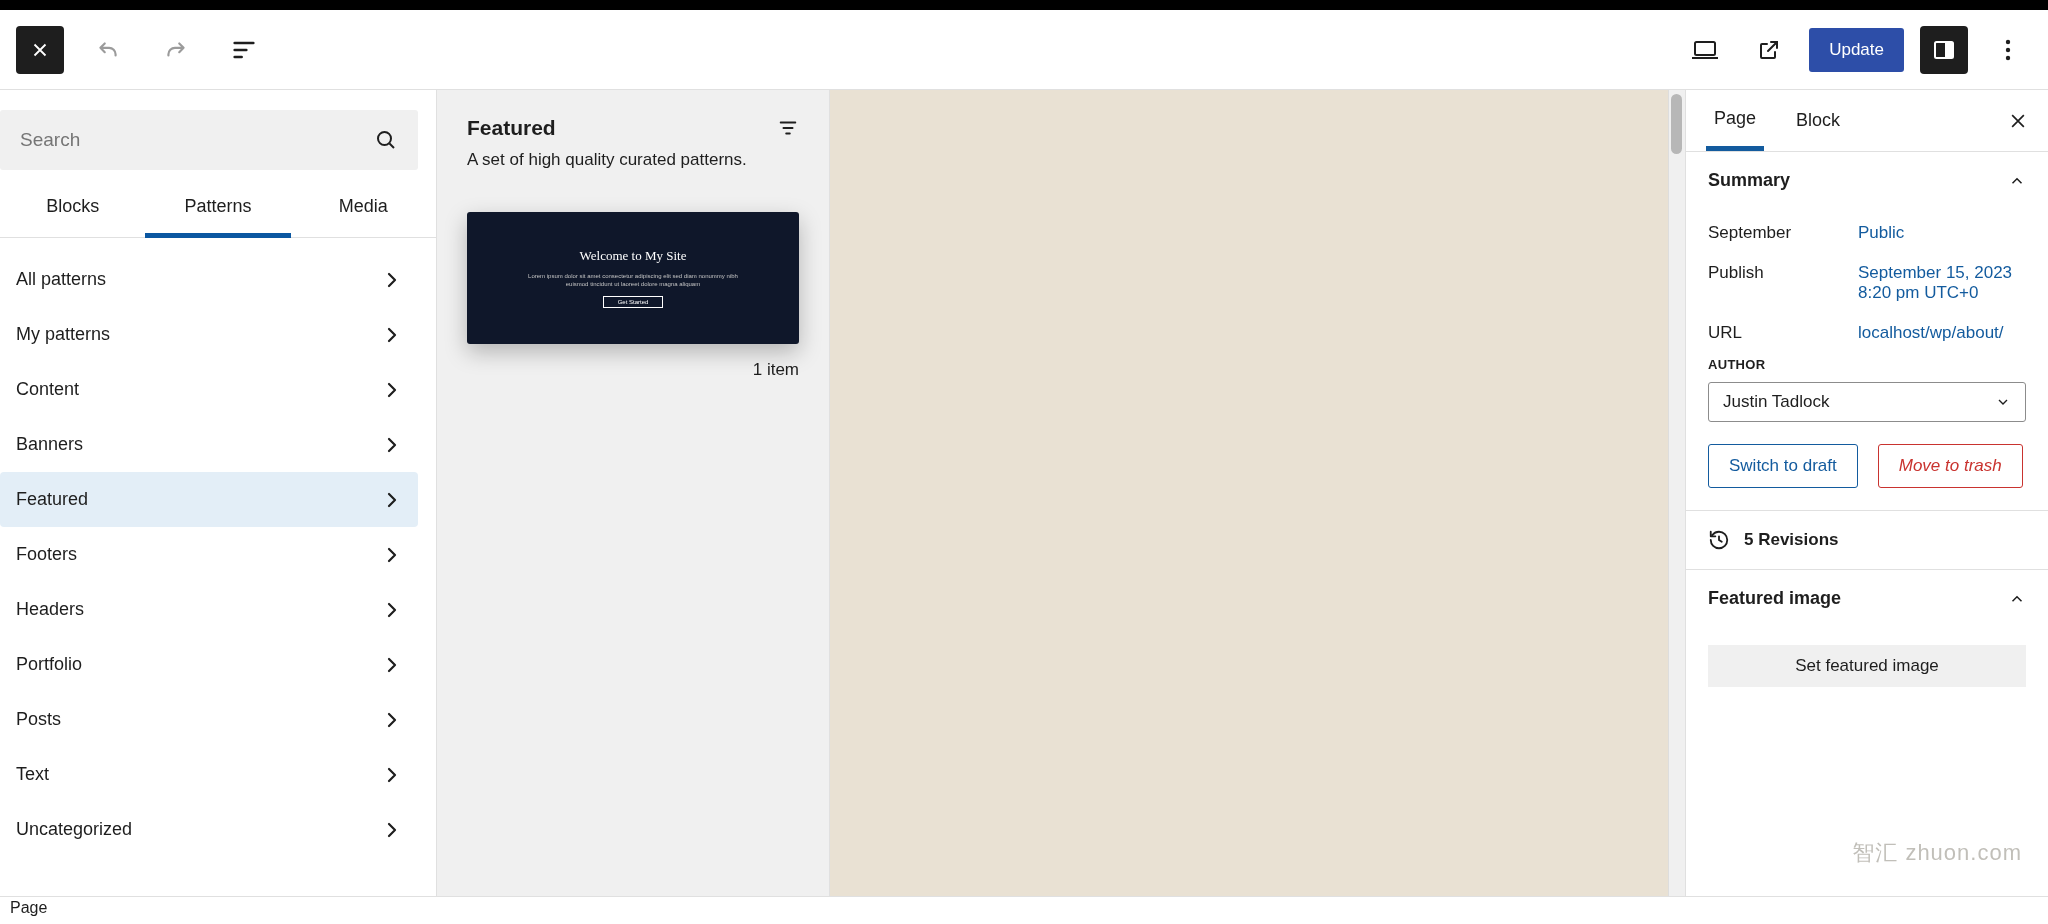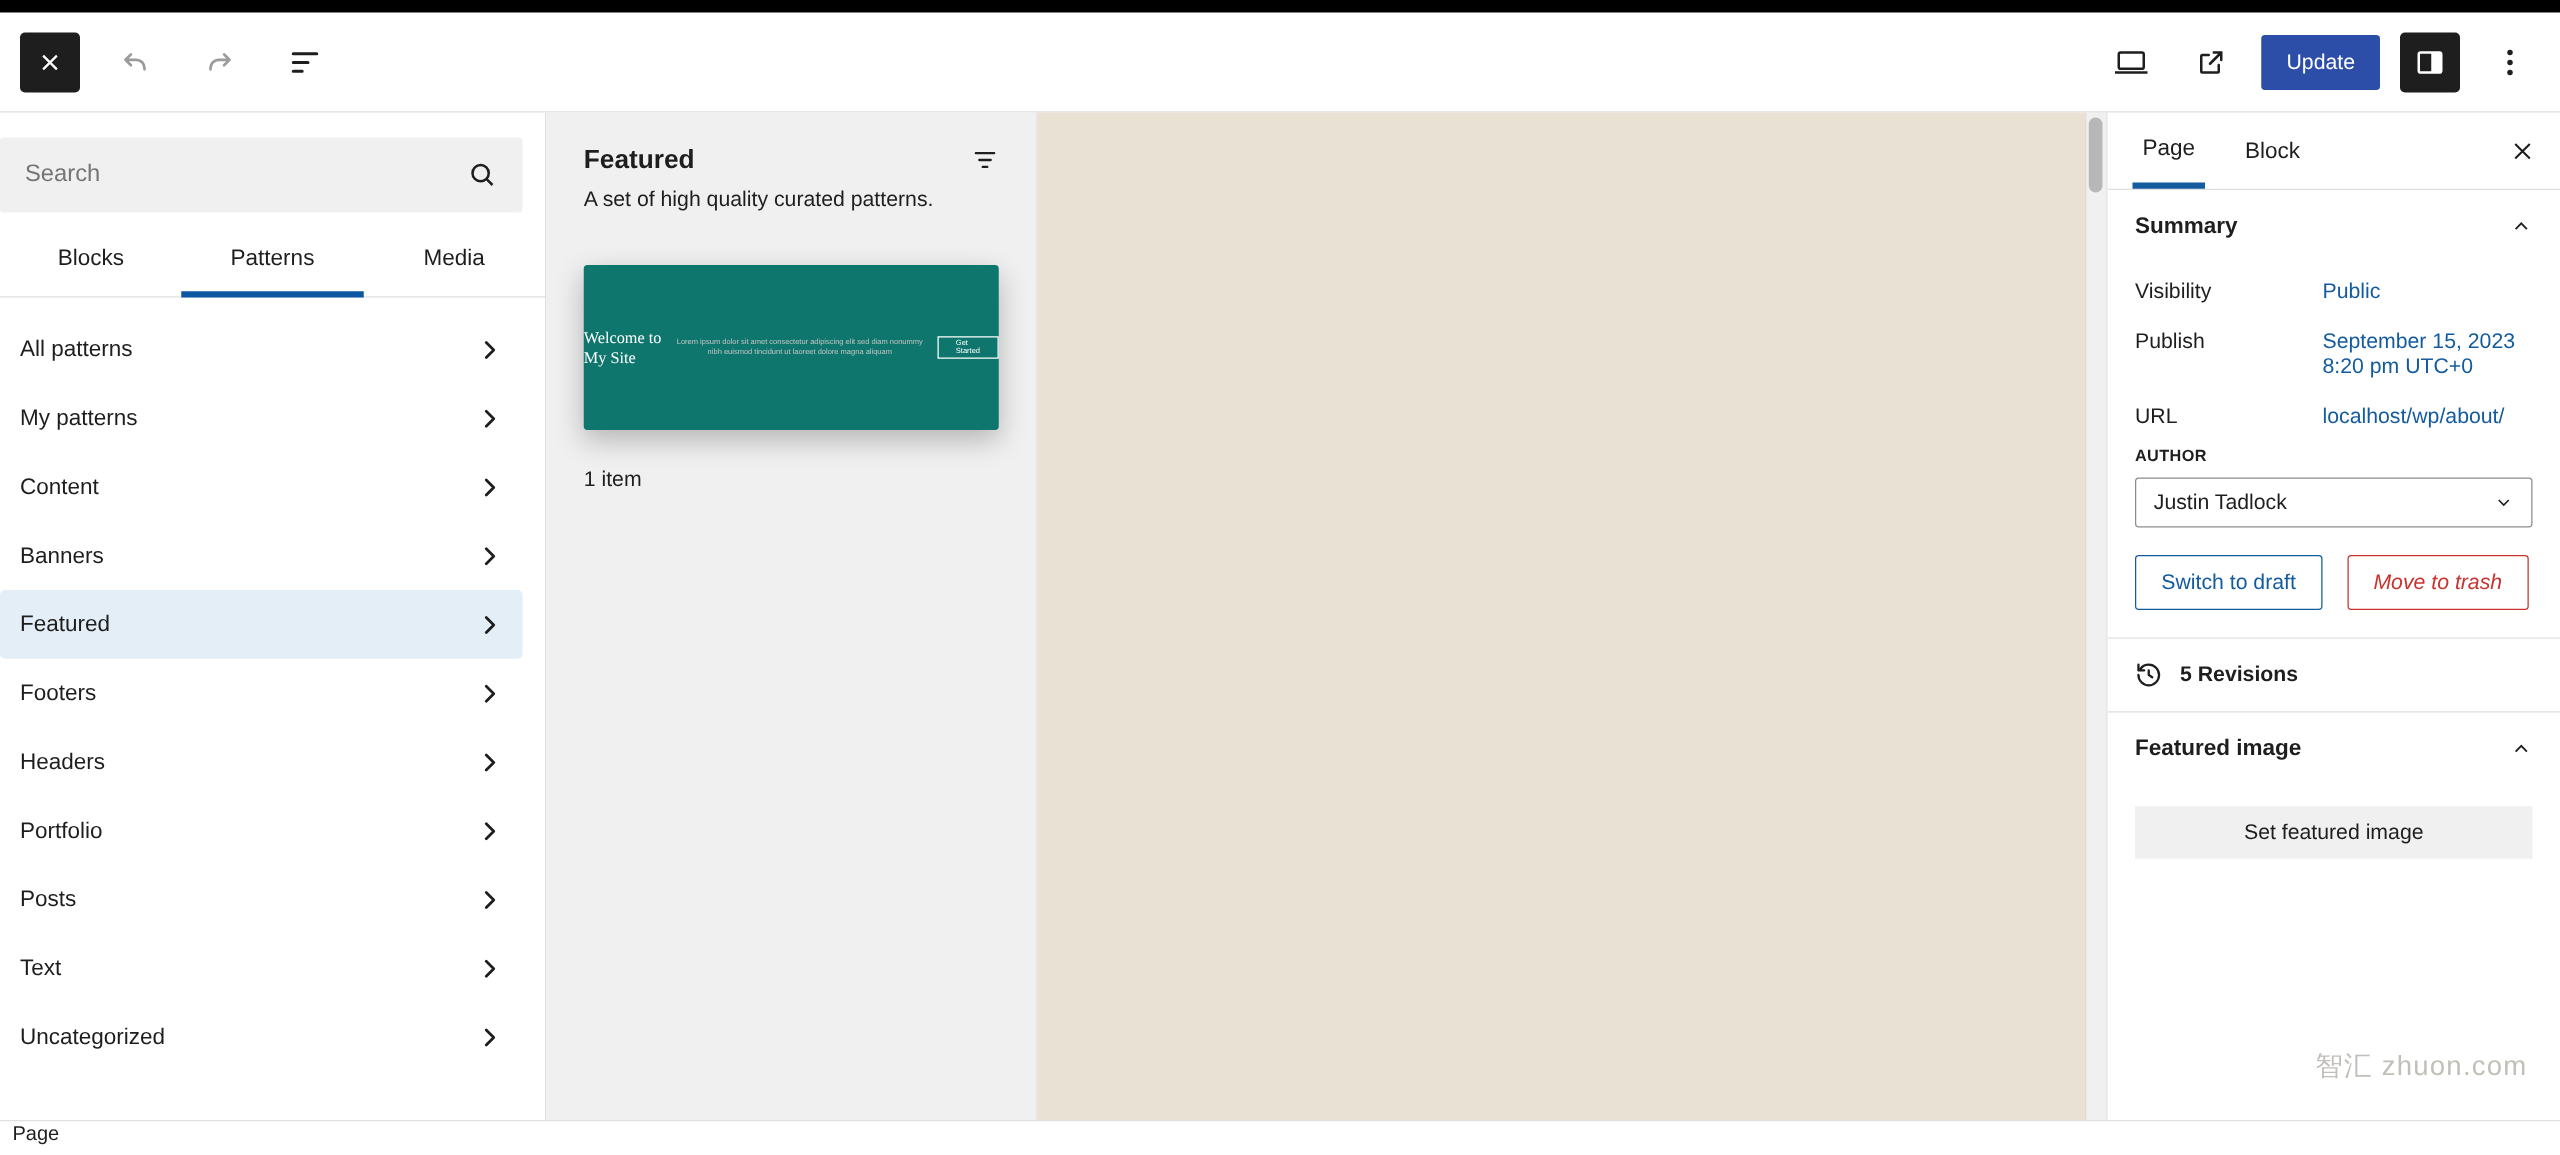--- a/index.html
+++ b/index.html
@@ -27,25 +27,25 @@
   .cats { flex: 1; overflow-y: auto; padding: 14px 18px 14px 0; position:relative; }
   .cats::-webkit-scrollbar{width:14px;} .cats::-webkit-scrollbar-thumb{background:#b9b9b9;border-radius:7px;} .cats::-webkit-scrollbar-track{background:transparent;}
   .cat { display: flex; align-items: center; justify-content: space-between; padding: 17px 20px 17px 16px; font-size: 18px; border-radius: 4px; cursor: pointer; }
   .cat.selected { background: #e3eef7; }
   .cat .chev { color: #1e1e1e; }
   
   .patterns-col { width: 393px; background: #f0f0f0; border-right: 1px solid #e0e0e0; padding: 26px 30px; }
   .patterns-header { display: flex; align-items: center; justify-content: space-between; }
   .patterns-title { font-size: 21px; font-weight: 600; }
   .patterns-desc { font-size: 17px; margin-top: 10px; }
-  .pattern-thumb { margin-top: 42px; background: #0f766e; height: 132px; border-radius: 3px; box-shadow: 0 8px 22px rgba(0,0,0,.25); color: #fff; display:flex; flex-direction:row; align-items:center; justify-content:center; gap:8px; position:relative; }
+  .pattern-thumb { margin-top: 42px; background: #0f172a; height: 132px; border-radius: 3px; box-shadow: 0 8px 22px rgba(0,0,0,.25); color: #fff; display:flex; flex-direction:column; align-items:center; justify-content:center; gap:8px; position:relative; }
   .pattern-thumb .t1 { font-family: Georgia, serif; font-size: 13px; }
   .pattern-thumb .t2 { font-size: 6px; color:#c4c4c4; text-align:center; line-height:1.4; max-width:220px;}
   .pattern-thumb .t3 { border:1px solid #fff; font-size:6px; padding:2px 14px; }
-  .item-count { margin-top: 30px; font-size: 17px; }
+  .item-count { margin-top: 16px; font-size: 17px; text-align: right; }
   
   .canvas { flex: 1; background: #e9e1d3; position:relative; }
   .canvas::-webkit-scrollbar{width:12px;}
   .scroll-gutter{position:absolute; right:0; top:0; bottom:0; width:17px; background:#f0f0f0; border-left:1px solid #ddd;}
   .scroll-thumb{position:absolute; right:3px; top:4px; width:11px; height:60px; background:#b7b7b7; border-radius:6px;}
   
   .settings { width: 363px; border-left: 1px solid #e0e0e0; display:flex; flex-direction:column; overflow:hidden; }
   .settings-tabs { display:flex; align-items:center; border-bottom:1px solid #e0e0e0; height:62px; padding:0 20px; }
   .settings-tab { padding: 0 8px; height:100%; display:flex; align-items:center; font-size:18px; cursor:pointer; margin-right: 24px; }
   .settings-tab.active { border-bottom: 5px solid #135b9e; font-weight:500; }
@@ -272,21 +272,21 @@
 
       <div class="panel-section">
         <div class="panel-header">
           <span>Summary</span>
           <svg width="18" height="18" viewBox="0 0 24 24">
               <path d="M6 15l6-6 6 6" stroke="#1e1e1e" stroke-width="2" fill="none"></path>
             </svg>
         </div>
         <div class="panel-body">
           <div class="row">
-            <div class="label">Visibility</div>
+            <div class="label">September</div>
             <div class="value link">Public</div>
           </div>
           <div class="row">
             <div class="label">Publish</div>
             <div class="value link">September 15, 2023 8:20 pm UTC+0</div>
           </div>
           <div class="row">
             <div class="label">URL</div>
             <div class="value link" style="word-break:break-all">localhost/wp/about/</div>
           </div>

